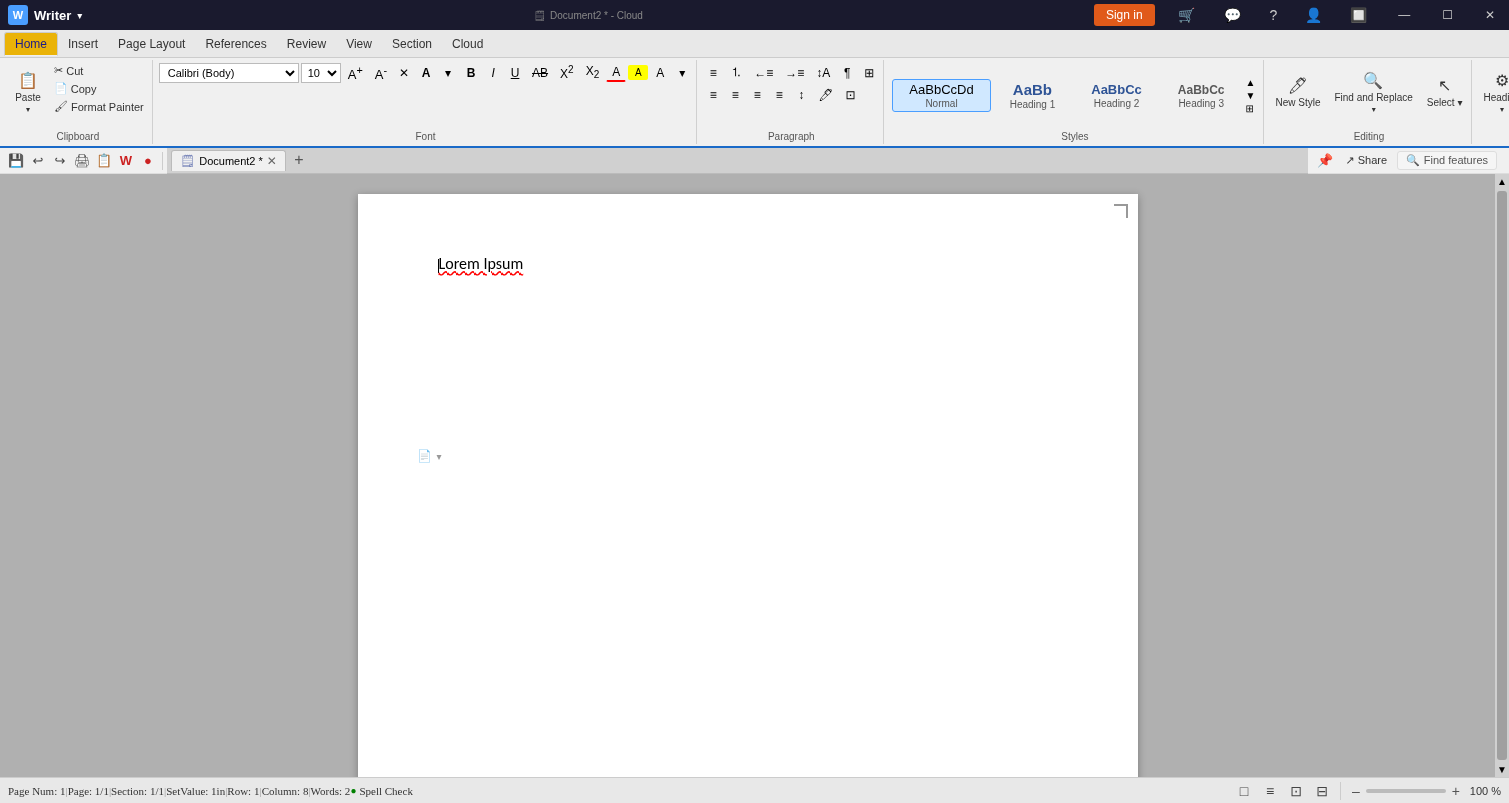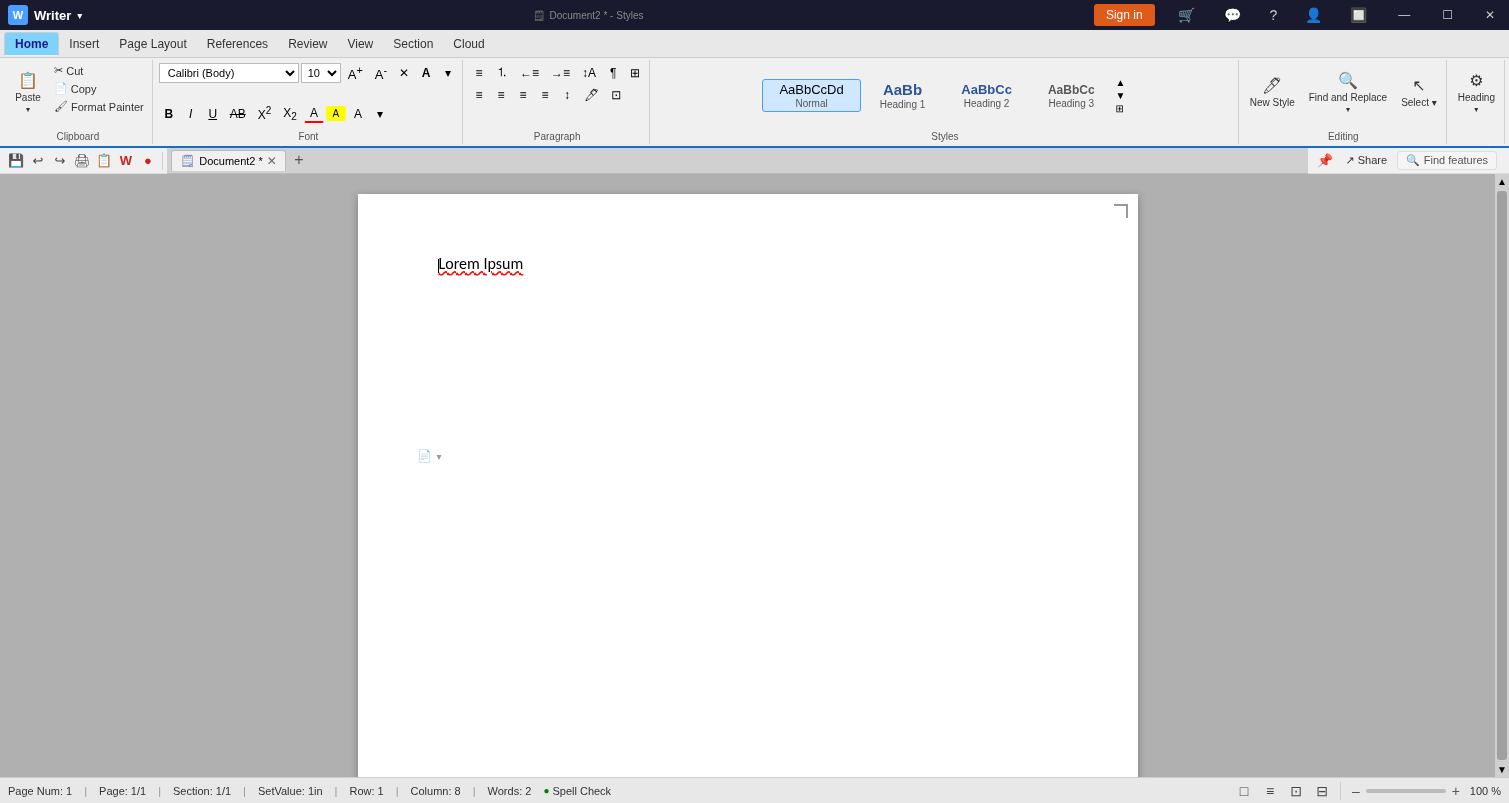--- a/index.html
+++ b/index.html
@@ -36,21 +36,21 @@
       padding: 0 4px;
       border-bottom: 1px solid #ccc;
     }
     .ribbon-tab {
       padding: 4px 10px;
       font-size: 12px;
       cursor: pointer;
       border-radius: 3px 3px 0 0;
       color: #333;
     }
-    .ribbon-tab.active { background: #7dd3fc; border: 1px solid #ccc; border-bottom: 1px solid #f0f0f0; font-weight: 700; color: #1a1a8a; }
+    .ribbon-tab.active { background: #eab308; border: 1px solid #ccc; border-bottom: 1px solid #f0f0f0; font-weight: 400; color: #1a1a8a; }
 
     
     #ribbon {
       background: #f0f0f0;
       padding: 2px 4px;
       display: flex;
       align-items: stretch;
       gap: 2px;
       height: 90px;
       border-bottom: 2px solid #1a6ac8;
@@ -261,21 +261,21 @@
       background: #e8e8e8;
       border-top: 1px solid #ccc;
       display: flex;
       align-items: center;
       padding: 0 8px;
       font-size: 11px;
       color: #333;
       gap: 10px;
       justify-content: space-between;
     }
-    #status-left { display: flex; gap: 12px; align-items: center; }
+    #status-left { display: flex; gap: 0; align-items: center; font-family: Liberation Serif, serif; }
     #status-right { display: flex; gap: 6px; align-items: center; }
     .status-sep { color: #999; }
 
     
     ::-webkit-scrollbar { width: 12px; }
     ::-webkit-scrollbar-track { background: #d0d0d0; }
     ::-webkit-scrollbar-thumb { background: #a0a0a0; border-radius: 2px; }
 
     
     #topright-toolbar {
@@ -348,21 +348,21 @@
 <div id="title-bar">
   <div id="title-bar-left">
     <div id="app-icon">
       <span>W</span>
     </div>
     <span id="app-name">Writer</span>
     <span id="app-dropdown">▾</span>
   </div>
   <div id="title-center">
     <span>🗒</span>
-    <span>Document2 * - Styles</span>
+    <span>Document2 * - Cloud</span>
   </div>
   <div id="title-bar-right">
     <button id="signin-btn">Sign in</button>
     <span class="title-icon">🛒</span>
     <span class="title-icon">💬</span>
     <span class="title-icon">?</span>
     <span class="title-icon">👤</span>
     <span class="title-icon">🔲</span>
     <span class="win-btn">—</span>
     <span class="win-btn">☐</span>
@@ -402,21 +402,21 @@
         <div class="ribbon-btn-small">
           <span>🖌</span>
           <span>Format Painter</span>
         </div>
       </div>
     </div>
     <div class="ribbon-group-label">Clipboard</div>
   </div>
 
   <div class="ribbon-group">
-    <div class="ribbon-group-content" style="flex-direction:column; gap:19px;">
+    <div class="ribbon-group-content" style="flex-direction:row; gap:3px;">
       <div class="format-row">
         <select class="font-select">
           <option>Calibri (Body)</option>
         </select>
         <select class="size-select">
           <option>10</option>
         </select>
         <span class="formatting-btn" style="font-size:13px;">A<sup>+</sup></span>
         <span class="formatting-btn" style="font-size:13px;">A<sup>-</sup></span>
         <span class="formatting-btn">✕</span>

